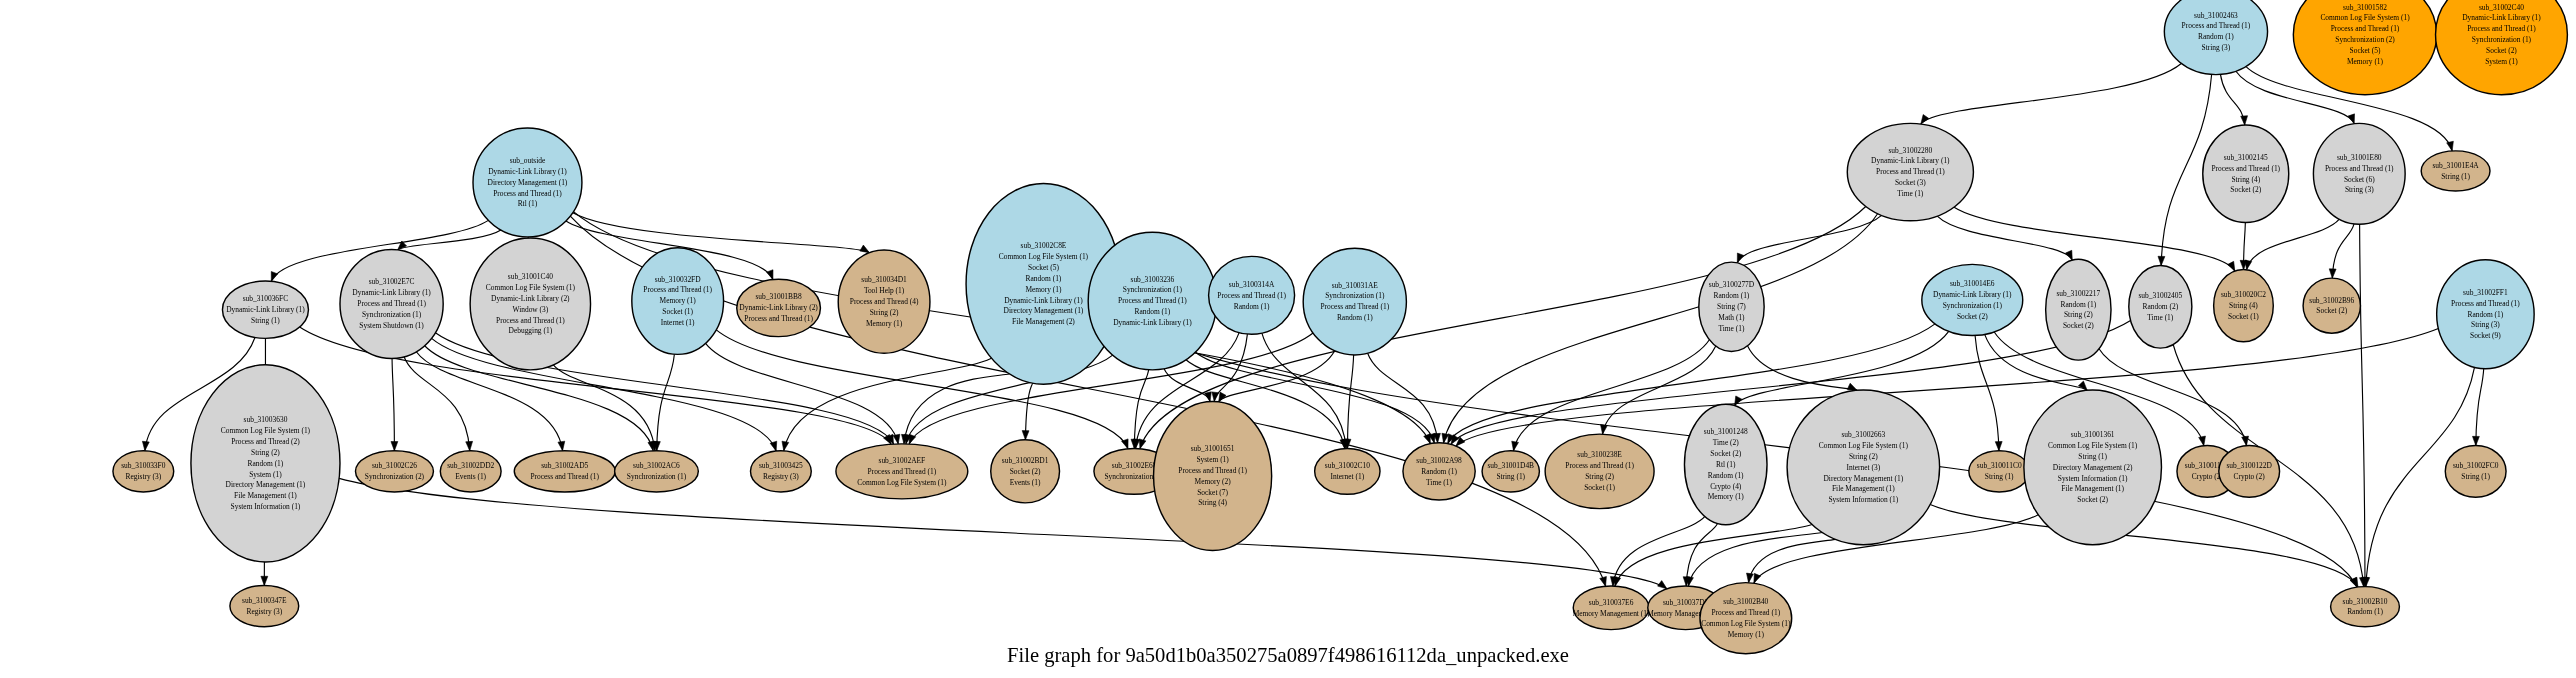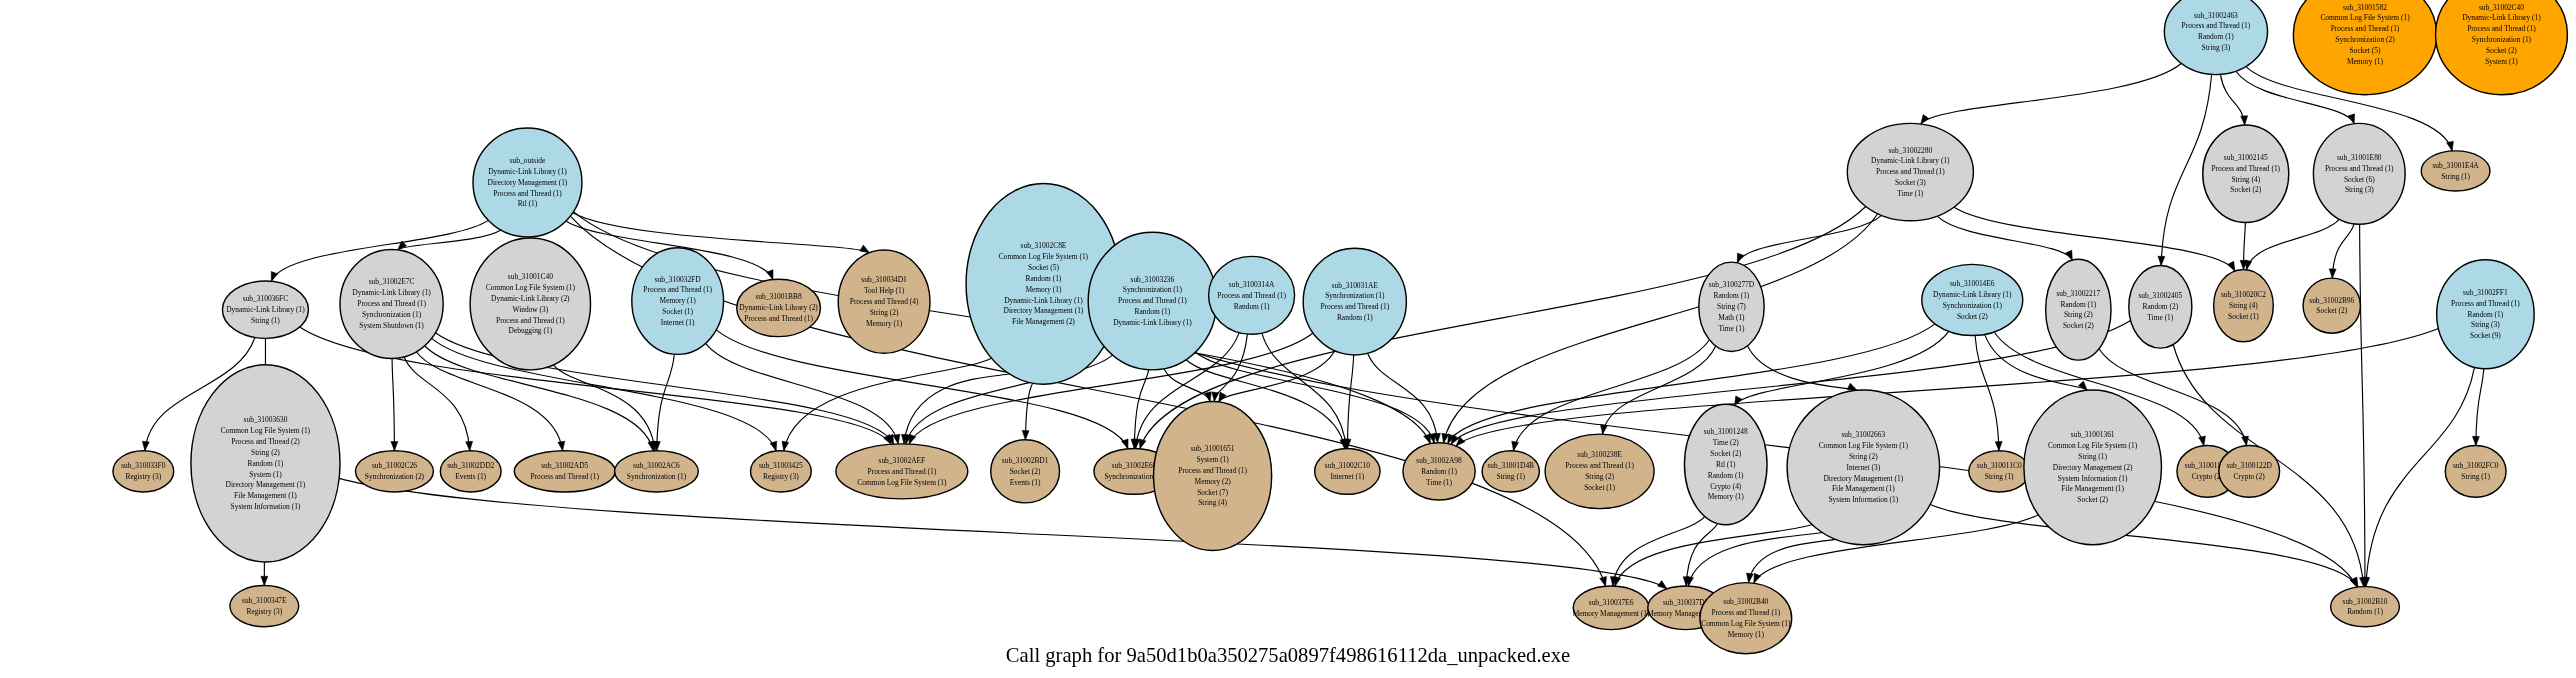--- a/index.html
+++ b/index.html
@@ -513,14 +513,14 @@
         <text x="3045" y="1110.5" class="node-label">Memory (1)</text>
       </g>
       <g>
         <ellipse cx="4125" cy="1058" rx="60" ry="35" fill="#d2b48c" class="node-shape"></ellipse>
         <text x="4125" y="1052.5" class="node-label">sub_31002B10</text>
         <text x="4125" y="1071.5" class="node-label">Random (1)</text>
       </g>
     </g>
 </svg>
 
-<div class="caption">Call graph for 9a50d1b0a350275a0897f498616112da_unpacked.exe</div>
+<div class="caption">File graph for 9a50d1b0a350275a0897f498616112da_unpacked.exe</div>
 
 
 </body></html>

